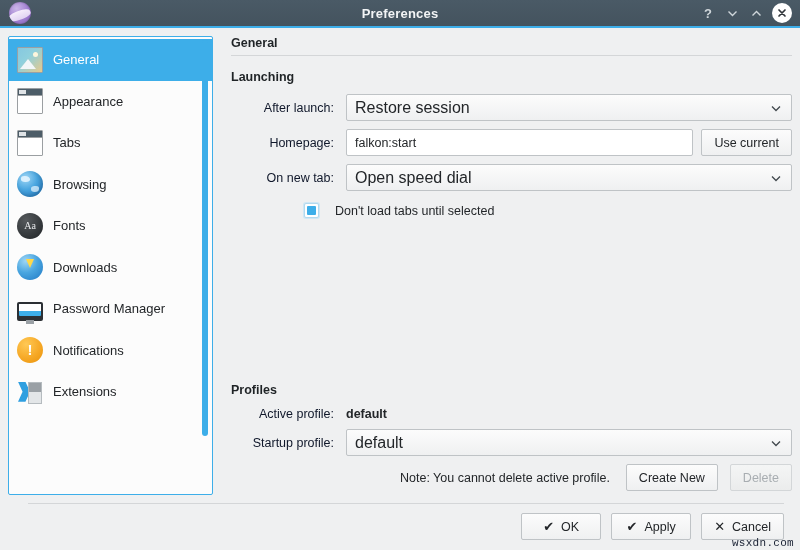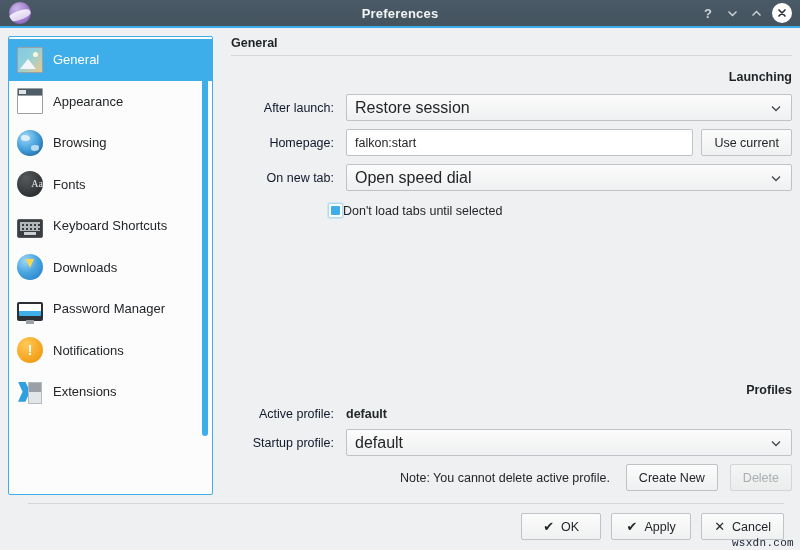--- a/index.html
+++ b/index.html
@@ -199,21 +199,21 @@
     border-radius: 50% 40% 60% 50%;
     background: #e8f6ff;
     opacity: .7;
   }
   .ico-fonts {
     border-radius: 50%;
     background: radial-gradient(circle at 35% 28%, #55595c 0%, #2f3336 70%, #222528 100%);
     color: #e8eaec;
     font-size: 10px;
     line-height: 26px;
-    text-align: right;
+    text-align: center;
     font-family: "Liberation Serif", serif;
   }
   .ico-keyboard {
     background: #3a3e42;
     border: 1px solid #55595d;
     border-radius: 2px;
     top: 3px;
     height: 19px;
     position: relative;
   }
@@ -363,21 +363,20 @@
   .title-rule {
     height: 1px;
     background: #d4d6d8;
     margin-bottom: 14px;
   }
   .group-title {
     font-weight: bold;
     font-size: 12.5px;
     color: #1f2326;
     margin-bottom: 10px;
-    text-align: right;
   }
   .form-row {
     display: flex;
     align-items: center;
     margin-bottom: 8px;
     gap: 8px;
   }
   .form-label {
     width: 107px;
     flex: 0 0 107px;
@@ -437,22 +436,22 @@
   }
   .btn.disabled {
     color: #a8adb1;
     background: linear-gradient(to bottom, #f4f5f5 0%, #ebecec 100%);
     border-color: #d3d6d8;
   }
 
   .check-row {
     display: flex;
     align-items: center;
-    gap: 0;
-    margin-left: 97px;
+    gap: 16px;
+    margin-left: 73px;
     margin-top: 4px;
   }
   .checkbox {
     width: 15px; height: 15px;
     flex: 0 0 15px;
     border-radius: 2px;
     background: #ffffff;
     border: 1px solid #b3d9ee;
     box-shadow: 0 0 0 1px #cfe7f5;
     display: flex;
@@ -558,35 +557,35 @@
         <div class="side-item selected">
           <span class="side-ico ico-general"></span>
           <span class="side-label">General</span>
         </div>
 
         <div class="side-item">
           <span class="side-ico ico-window"></span>
           <span class="side-label">Appearance</span>
         </div>
 
+        <div class="side-item">
+          <span class="side-ico ico-window"></span>
+          <span class="side-label">Tabs</span>
+        </div>
 
         <div class="side-item">
           <span class="side-ico ico-globe"></span>
           <span class="side-label">Browsing</span>
         </div>
 
         <div class="side-item">
           <span class="side-ico ico-fonts">Aa</span>
           <span class="side-label">Fonts</span>
         </div>
 
-        <div class="side-item">
-          <span class="side-ico ico-keyboard"></span>
-          <span class="side-label">Keyboard Shortcuts</span>
-        </div>
 
         <div class="side-item">
           <span class="side-ico ico-download"></span>
           <span class="side-label">Downloads</span>
         </div>
 
         <div class="side-item">
           <span class="side-ico ico-monitor"></span>
           <span class="side-label">Password Manager</span>
         </div>

